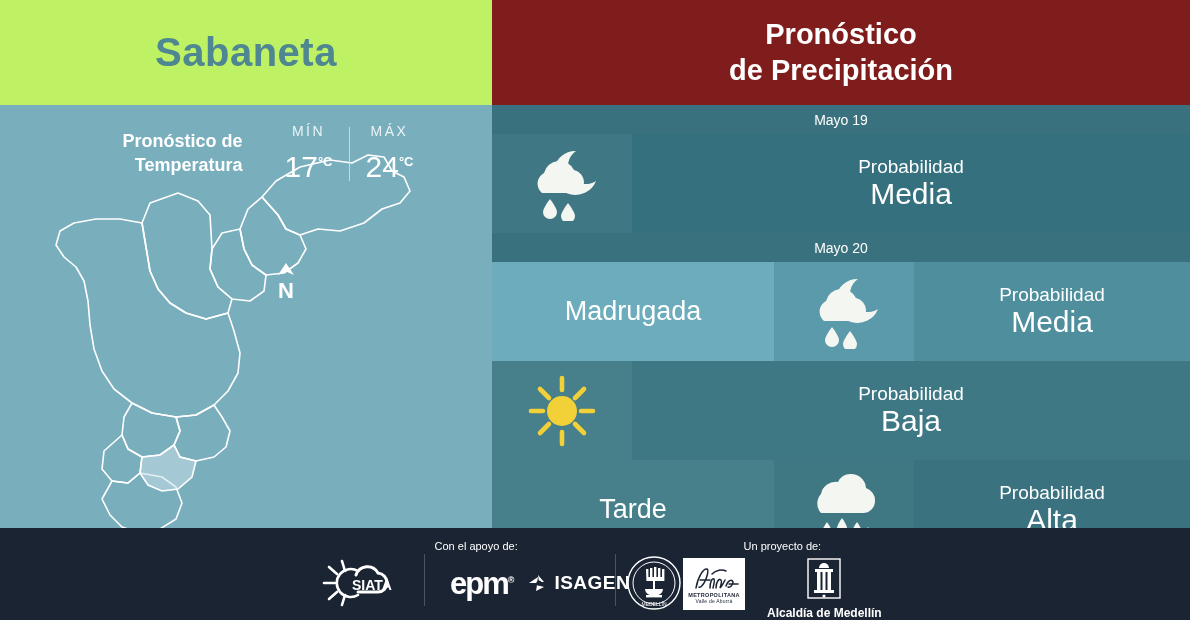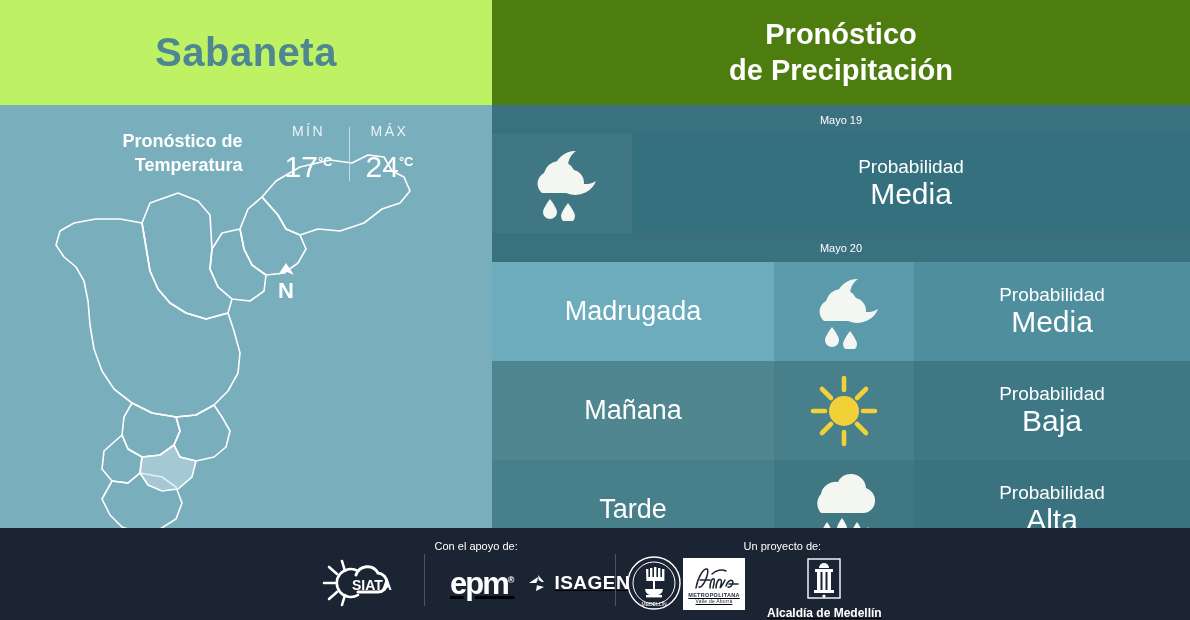--- a/index.html
+++ b/index.html
@@ -57,33 +57,33 @@
   .map-svg{ position:absolute; left:0; top:0; width:492px; height:423px; }
   .compass{
     position:absolute; left:276px; top:158px; z-index:3;
     display:flex; flex-direction:column; align-items:center; color:#fff;
   }
   .compass .n-letter{ font-size:22px; font-weight:bold; line-height:1; margin-top:-1px;}
 
   
   .right-panel{
     position:absolute; left:492px; top:0; width:698px; height:528px;
-    background:#4d7c0f;
+    background:#7f1d1d;
   }
   .fore-title{
     position:absolute; left:0; top:0; width:698px; height:105px;
     display:flex; flex-direction:column; align-items:center; justify-content:center;
     color:#ffffff;
   }
   .fore-title div{ font-size:29px; font-weight:bold; line-height:1.22; }
 
   .date-band{
     width:698px; height:29px; background:#3a717e;
     display:flex; align-items:center; justify-content:center;
-    color:#ffffff; font-size:11px; position:relative; z-index:5;
+    color:#ffffff; font-size:14px; position:relative; z-index:5;
   }
   .rows{ position:absolute; left:0; top:105px; width:698px; }
   .row{
     display:flex; height:99px; align-items:stretch; position:relative;
   }
   .cell-period{
     width:282px; display:flex; align-items:center; justify-content:center;
     color:#ffffff; font-size:27px;
   }
   .cell-icon{
@@ -114,21 +114,21 @@
   .row.t-d .cell-icon  { background:#3f7883; }
   .row.t-d .cell-prob  { background:#3a737f; }
 
   
   .footer{
     position:absolute; left:0; top:528px; width:1190px; height:92px;
     background:#1b2433;
   }
   .f-group{ position:absolute; display:flex; flex-direction:column; align-items:center; }
   .f-cap{ color:#ffffff; font-size:11px; margin-bottom:6px; }
-  .f-logos{ display:flex; align-items:center; gap:16px;text-decoration:underline; }
+  .f-logos{ display:flex; align-items:center; gap:16px; }
   .f-sep{
     position:absolute; width:1px; height:52px; background:#4a5464; top:26px;
   }
   .epm{ font-size:31px; font-weight:bold; letter-spacing:-2px; color:#fff; line-height:1; }
   .epm sup{ font-size:9px; vertical-align:super; letter-spacing:0; }
   .isagen{ font-size:19px; font-weight:bold; color:#fff; letter-spacing:.5px; }
   .alc-text{ color:#fff; font-size:12px; font-weight:bold; margin-top:6px; }
   .amva-cap1{ font-size:5.5px; font-weight:bold; color:#1b2433; letter-spacing:.3px; }
   .amva-cap2{ font-size:5px; color:#1b2433; letter-spacing:.2px; }
 </style>
@@ -240,21 +240,20 @@
             </g>
           </svg>
         </div>
         <div class="cell-prob">
           <span class="p-top">Probabilidad</span>
           <span class="p-val">Media</span>
         </div>
       </div>
 
       <div class="row t-c">
-        <div class="cell-period">Mañana</div>
         <div class="cell-icon">
           <svg width="80" height="76" viewBox="0 0 80 76">
             <g stroke="#f2d138" stroke-width="4.6" stroke-linecap="round">
               <line x1="40" y1="5" x2="40" y2="17"></line>
               <line x1="40" y1="59" x2="40" y2="71"></line>
               <line x1="9" y1="38" x2="21" y2="38"></line>
               <line x1="59" y1="38" x2="71" y2="38"></line>
               <line x1="18" y1="16" x2="27" y2="25"></line>
               <line x1="53" y1="51" x2="62" y2="60"></line>
               <line x1="62" y1="16" x2="53" y2="25"></line>

